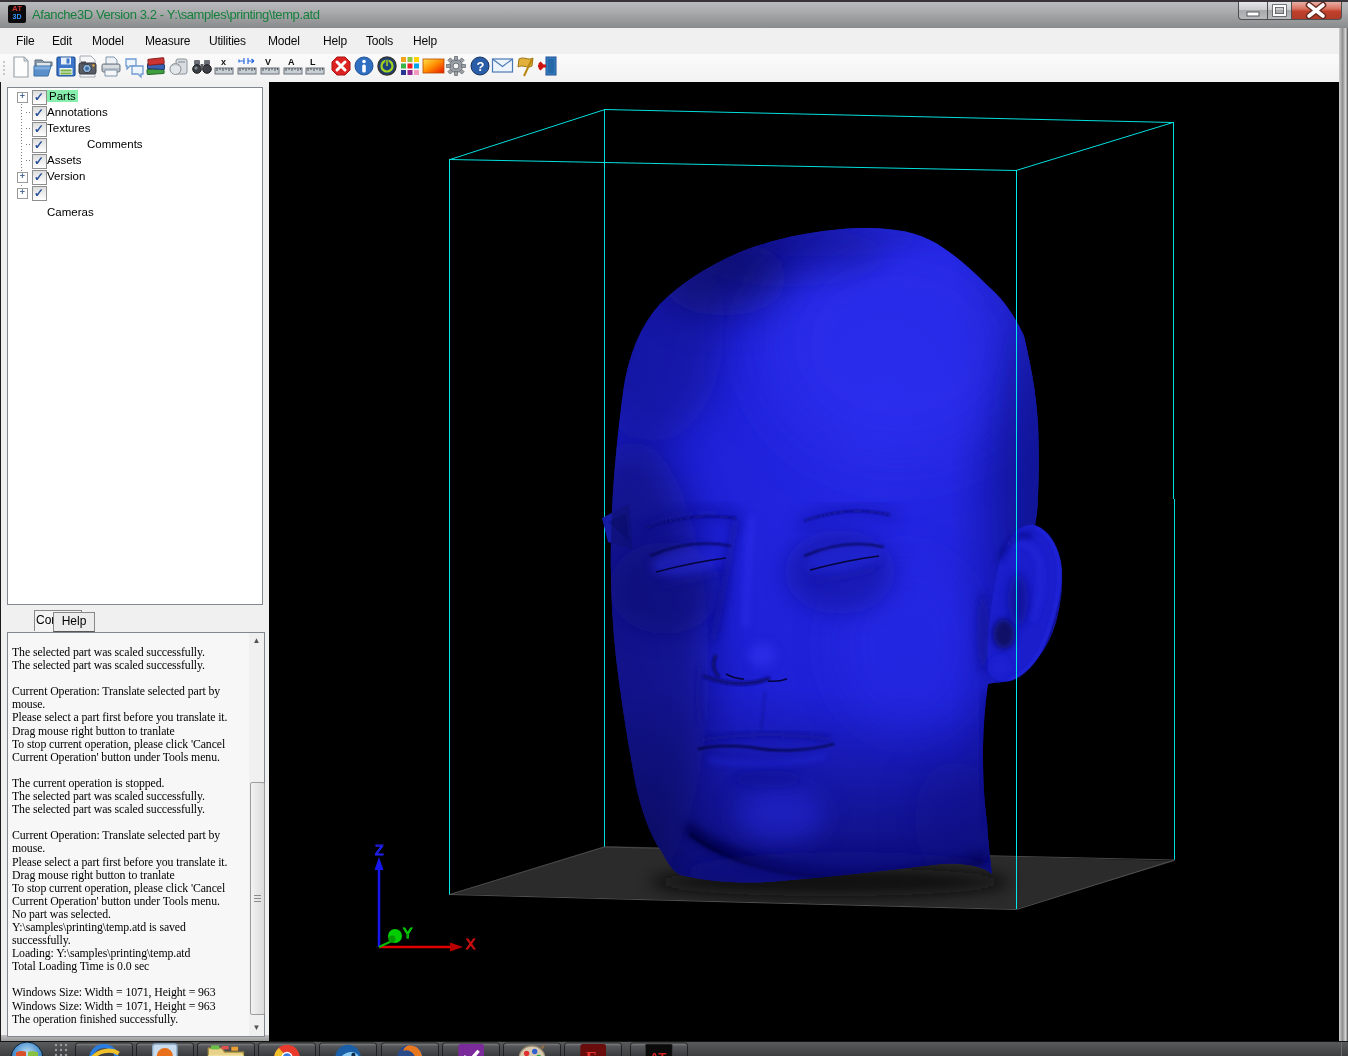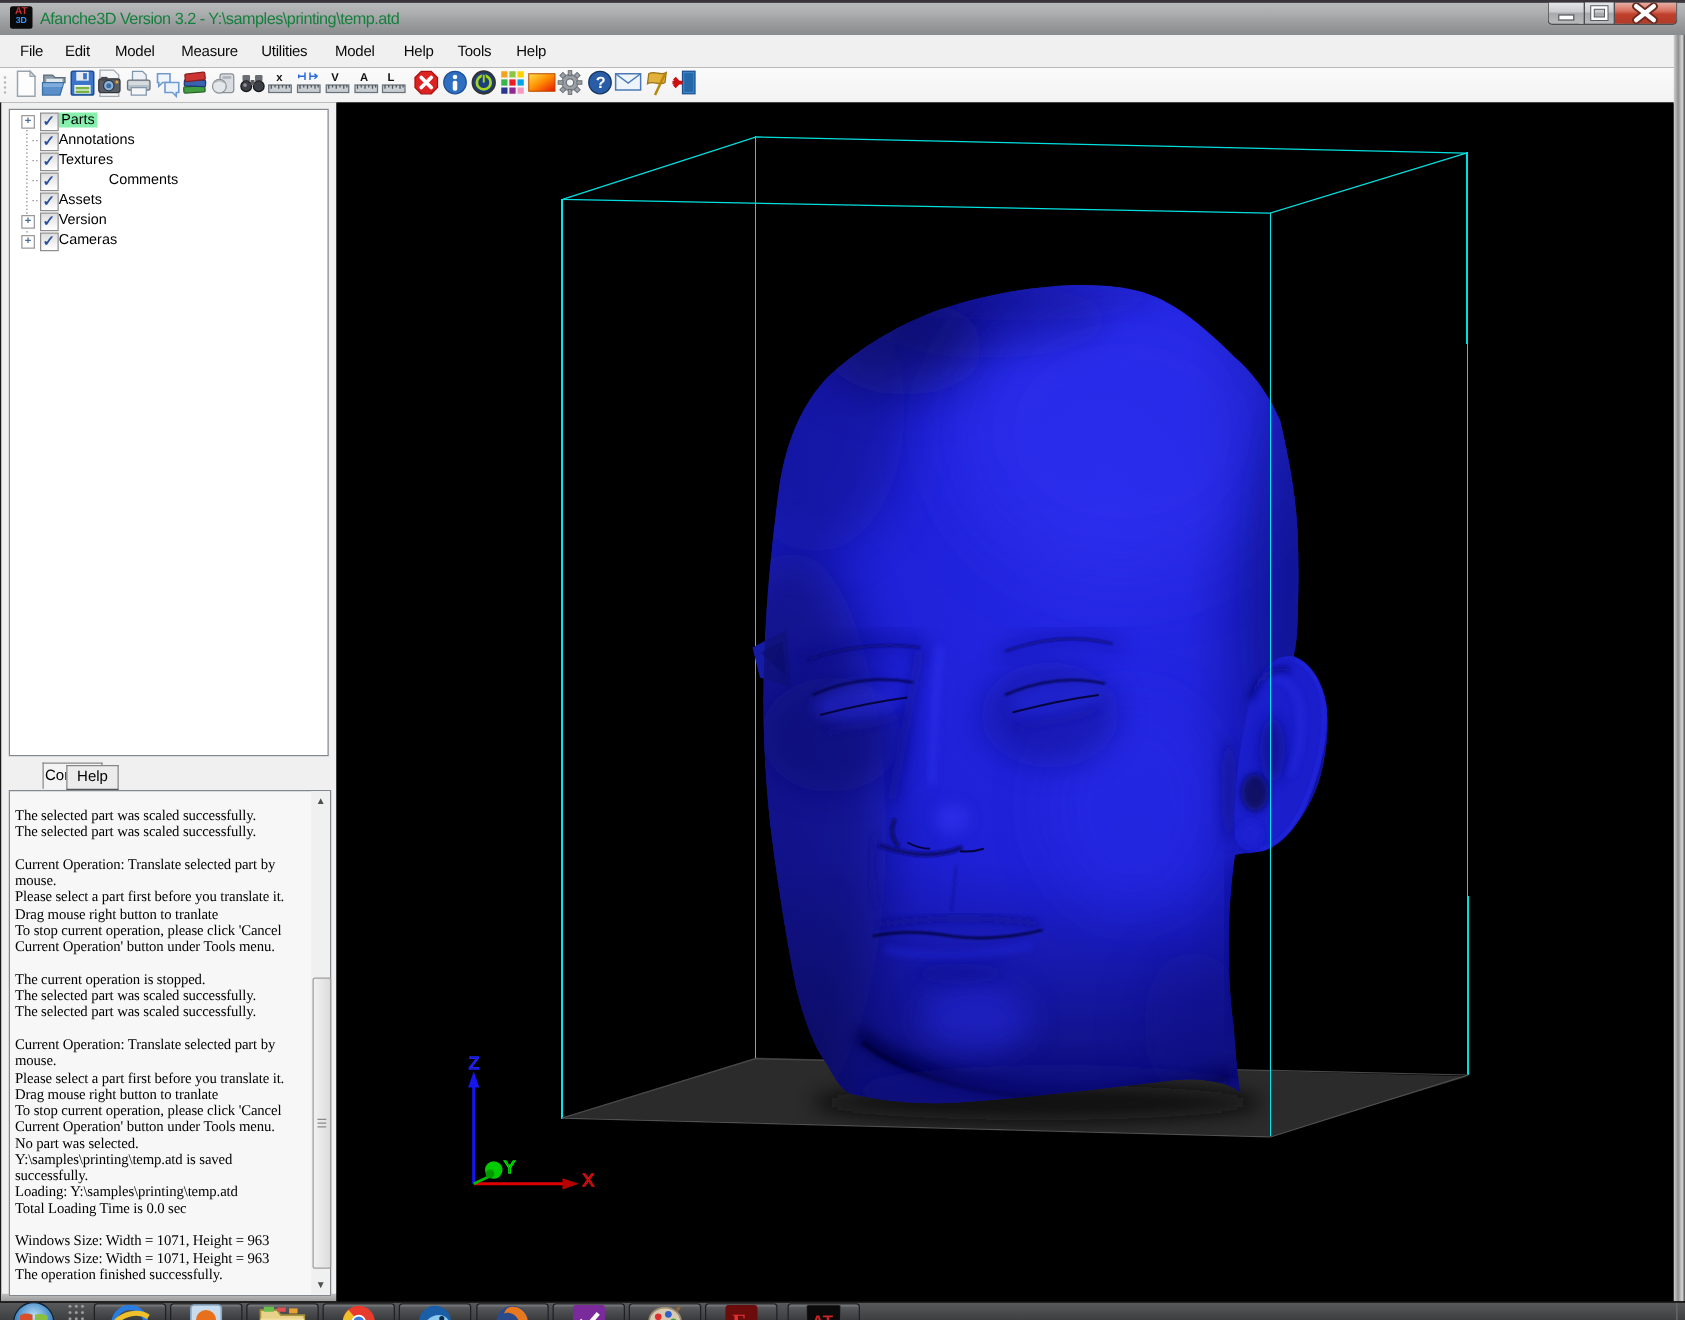--- a/index.html
+++ b/index.html
@@ -304,21 +304,21 @@
     <div class="treerow" style="top:50px">
         <span style="position:absolute;left:39px;padding-left:40px;">Comments</span>
       </div>
     <div class="treerow" style="top:66px">
         <span style="position:absolute;left:39px;">Assets</span>
       </div>
     <div class="treerow" style="top:82px">
         <span style="position:absolute;left:39px;">Version</span>
       </div>
     <div class="treerow" style="top:98px">
-        <span style="position:absolute;left:39px;">Cameras</span>
+        <span style="position:absolute;left:39px;margin-top:20px;">Cameras</span>
       </div>
     <div class="expbox" style="left:9px;top:4px">+</div>
     <div class="expbox" style="left:9px;top:84px">+</div>
     <div class="expbox" style="left:9px;top:100px">+</div>
     <div class="cbx" style="left:24px;top:2px"></div>
     <div class="cbx" style="left:24px;top:18px"></div>
     <div class="cbx" style="left:24px;top:34px"></div>
     <div class="cbx" style="left:24px;top:50px"></div>
     <div class="cbx" style="left:24px;top:66px"></div>
     <div class="cbx" style="left:24px;top:82px"></div>

